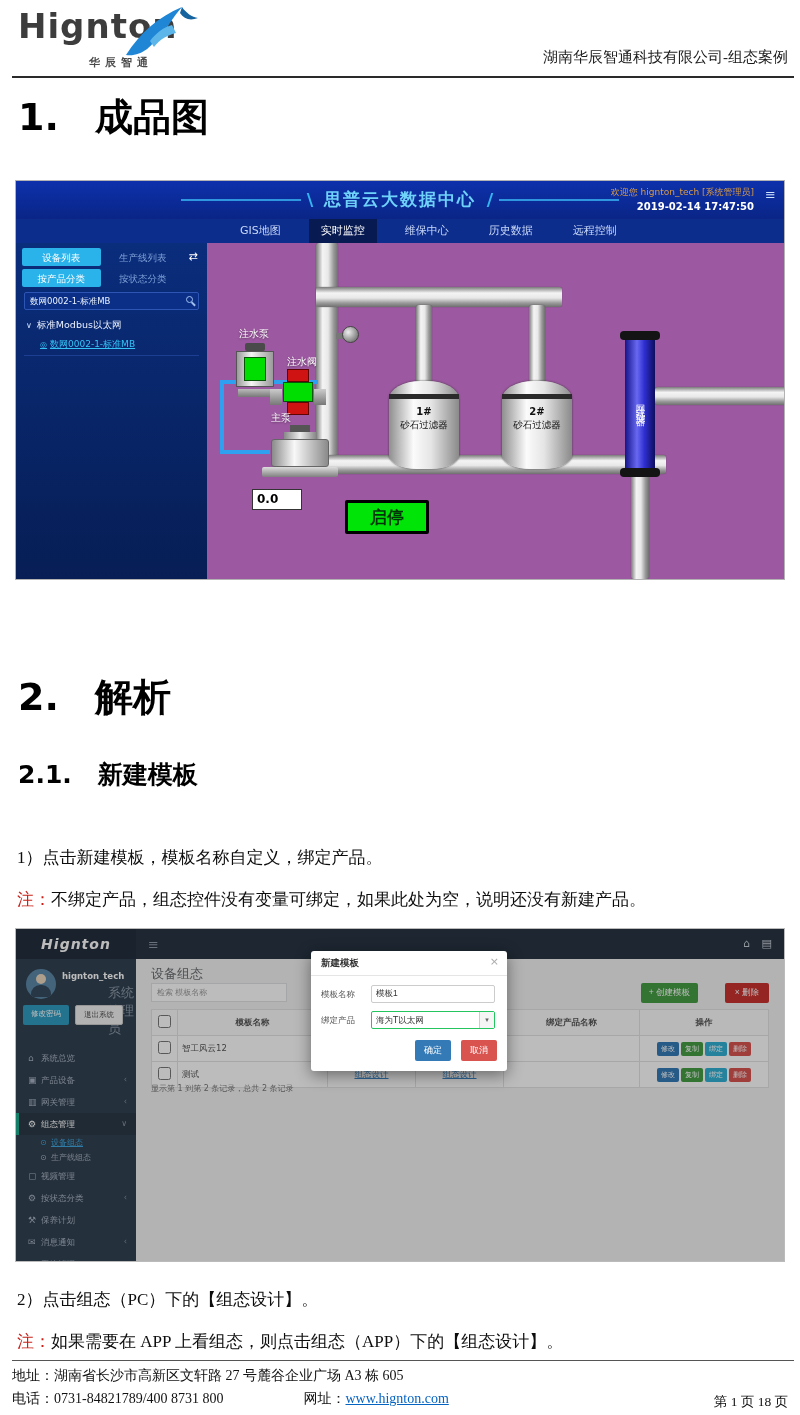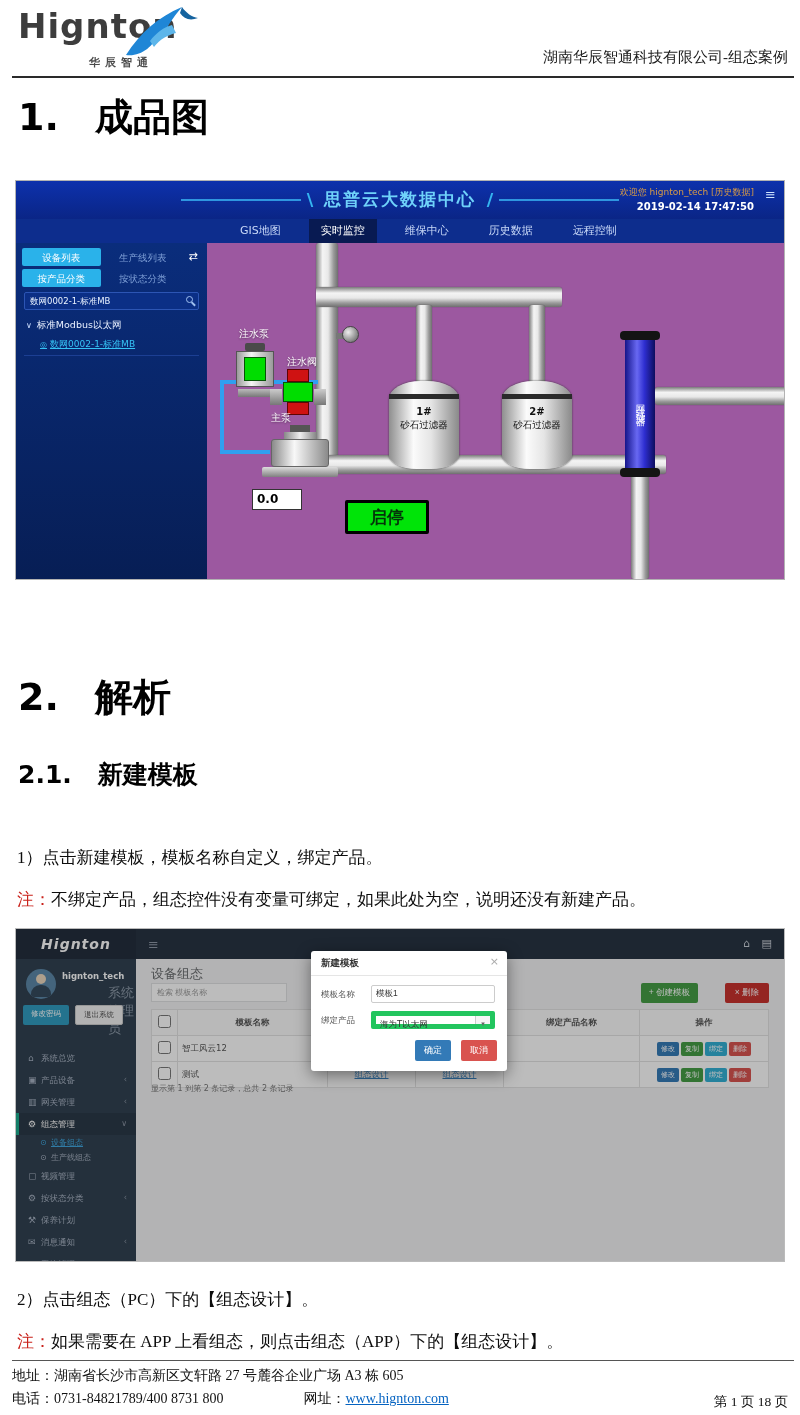--- a/index.html
+++ b/index.html
@@ -135,21 +135,21 @@
 .ab1 { background:#337ab7; } .ab2 { background:#449d44; } .ab3 { background:#31b0d5; } .ab4 { background:#d9534f; }
 .a-pagination { position:absolute; left:15px; top:124px; font-size:8px; color:#777; }
 .a-overlay { position:absolute; inset:0; background:rgba(8,8,8,0.27); z-index:5; }
 .modal { position:absolute; left:295px; top:22px; width:196px; height:120px; background:#fff; z-index:10; border-radius:3px; box-shadow:0 4px 16px rgba(0,0,0,0.45); }
 .m-title { position:absolute; left:10px; top:6px; font-size:9.5px; font-weight:bold; color:#333; }
 .m-close { position:absolute; right:8px; top:4px; font-size:11px; color:#aaa; }
 .m-head-line { position:absolute; left:0; right:0; top:24px; border-top:1px solid #e5e5e5; }
 .m-lab { position:absolute; left:10px; font-size:8.5px; color:#555; }
 .m-lab.l1 { top:38px; } .m-lab.l2 { top:64px; }
 .m-input { position:absolute; left:60px; top:34px; width:124px; height:18px; border:1px solid #ccc; border-radius:2px; font-size:8.5px; padding:0 4px; color:#333; }
-.m-select { position:absolute; left:60px; top:60px; width:124px; height:18px; border:5px solid #22c55e; border-radius:2px; font-size:8.5px; color:#333; }
+.m-select { position:absolute; left:60px; top:60px; width:124px; height:18px; border:1px solid #22c55e; border-radius:2px; font-size:8.5px; color:#333; }
 .m-sel-text { position:absolute; left:4px; top:3px; }
 .m-caret { position:absolute; right:0; top:0; bottom:0; width:15px; border-left:1px solid #ccc; background:#f5f5f5; text-align:center; font-size:7px; color:#666; line-height:16px; }
 .m-ok { position:absolute; right:56px; bottom:10px; background:#337ab7; color:#fff; font-size:9px; padding:4px 9px; border-radius:2px; border:none;margin-top:43px; }
 .m-cancel { position:absolute; right:10px; bottom:10px; background:#d9534f; color:#fff; font-size:9px; padding:4px 9px; border-radius:2px; border:none; }
 </style>
 </head>
 <body>
 
 <div class="page">
 
@@ -173,21 +173,21 @@
 
   <div class="shot1">
     <div class="s-topbar">
       <div class="s-title-wrap">
         <span class="deco-line"></span>
         <span class="deco-ang-l"></span>
         <span class="s-title">思普云大数据中心</span>
         <span class="deco-ang-r"></span>
         <span class="deco-line"></span>
       </div>
-      <div class="s-welcome">欢迎您  hignton_tech [历史数据]</div>
+      <div class="s-welcome">欢迎您  hignton_tech [系统管理员]</div>
       <div class="s-datetime">2019-02-14 17:47:50</div>
       <div class="s-burger">≡</div>
     </div>
     <div class="s-nav">
       <span class="nav-tab">GIS地图</span>
       <span class="nav-tab active">实时监控</span>
       <span class="nav-tab">维保中心</span>
       <span class="nav-tab">历史数据</span>
       <span class="nav-tab">远程控制</span>
     </div>

